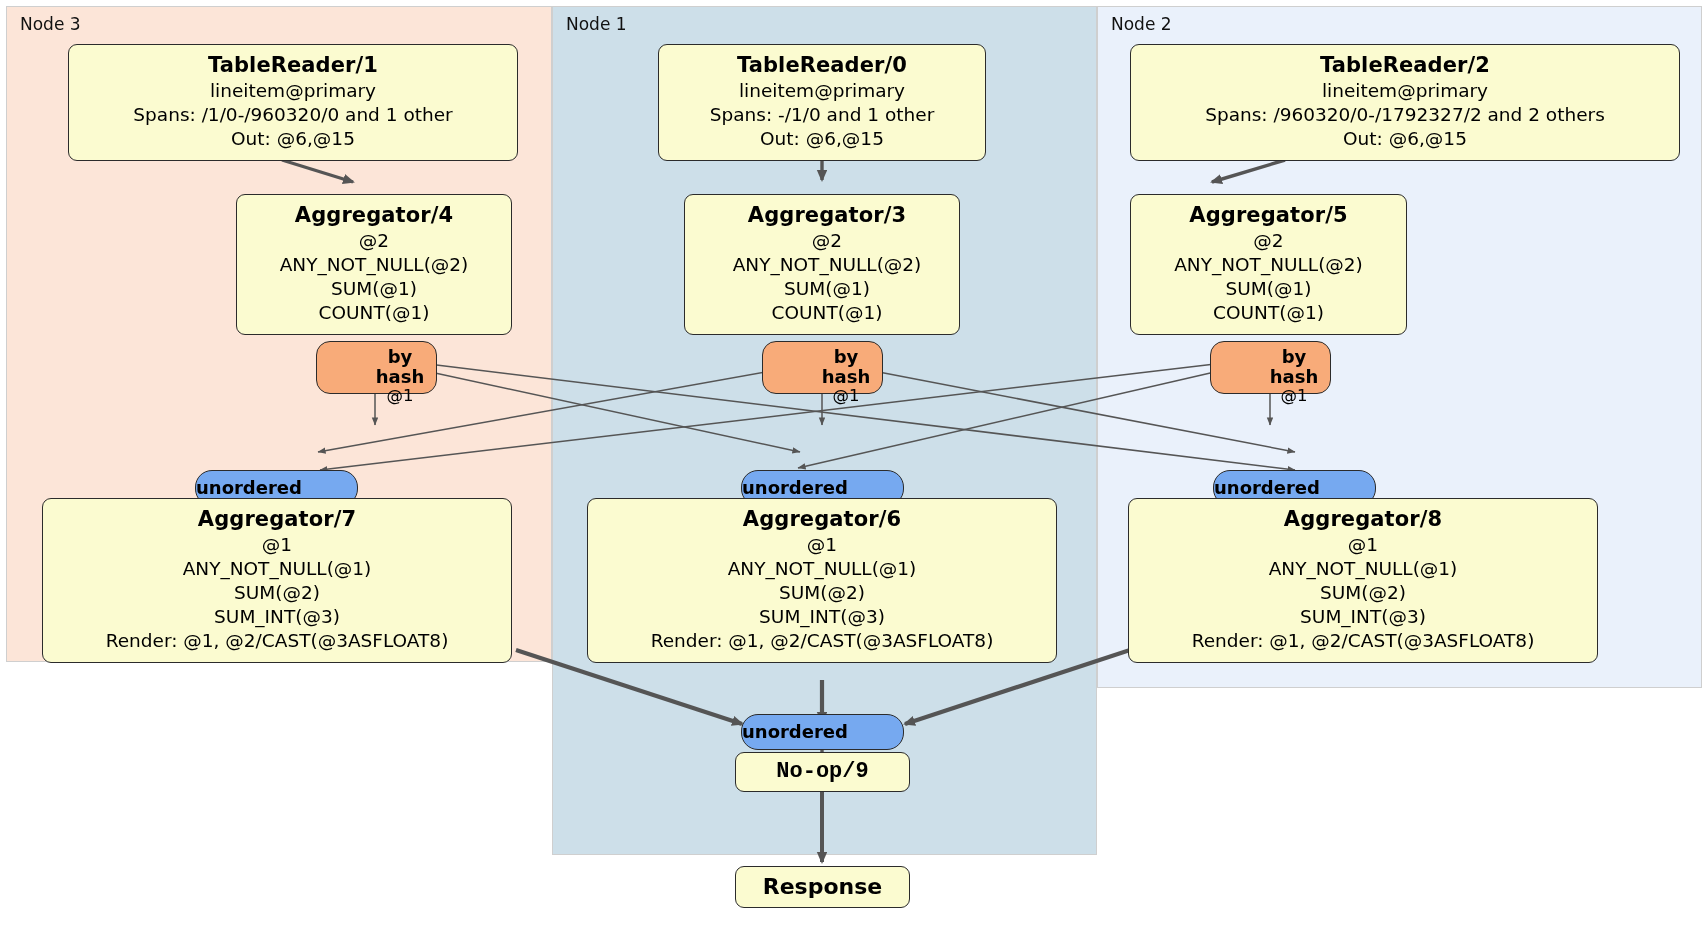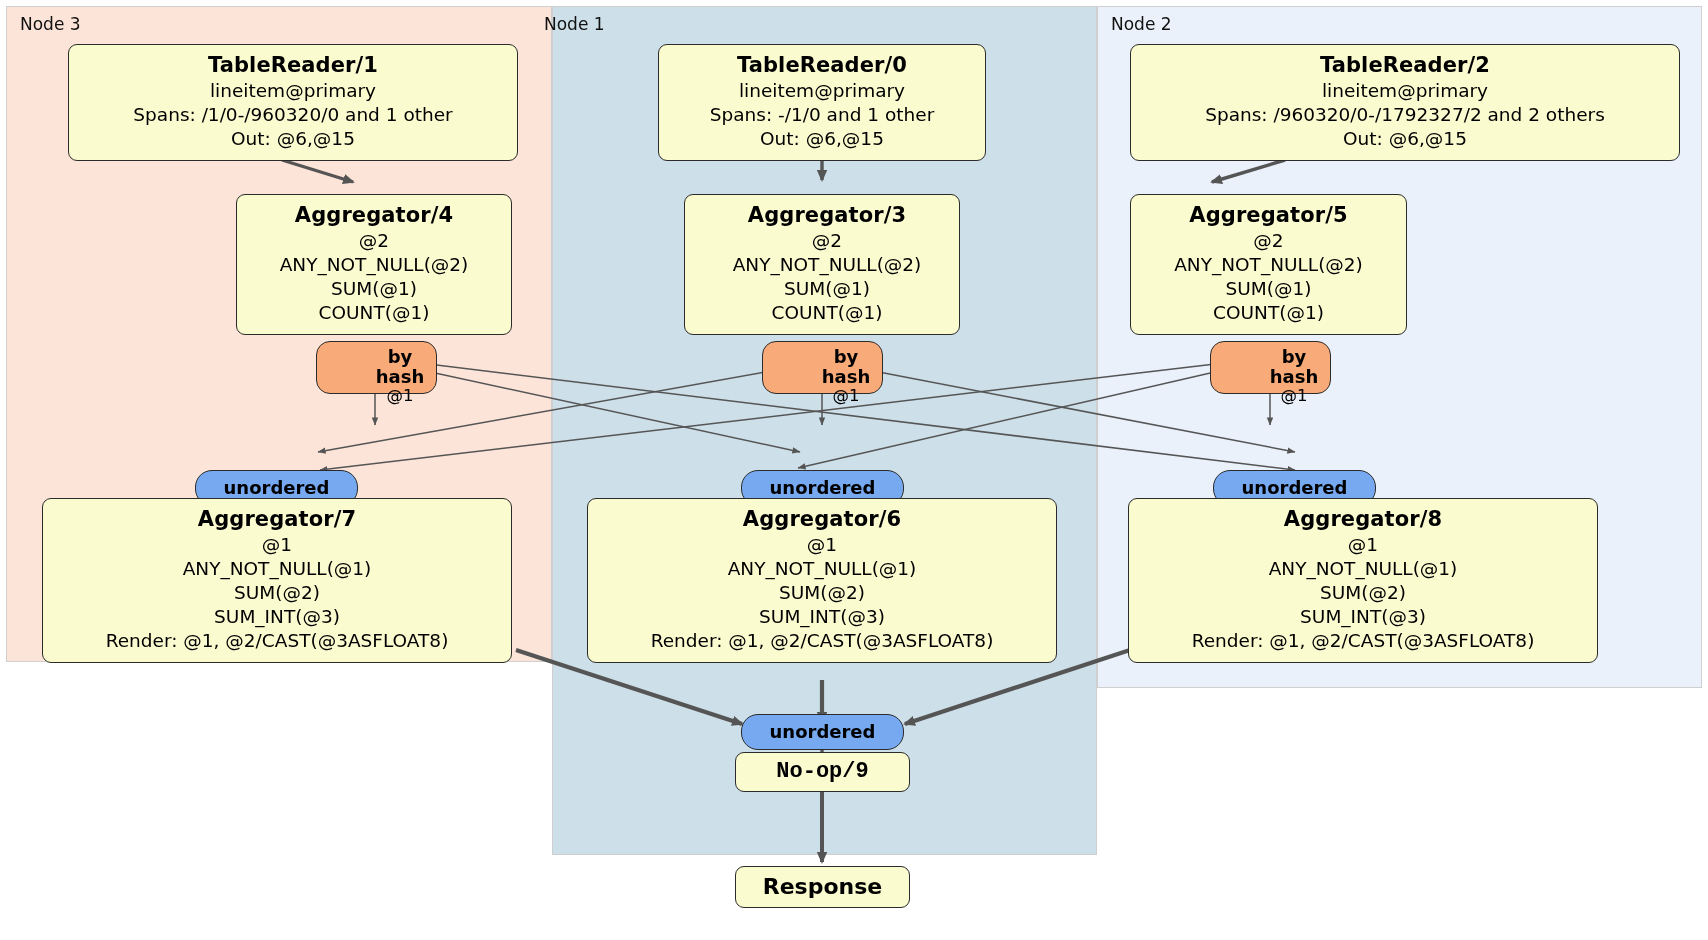--- a/index.html
+++ b/index.html
@@ -10,21 +10,21 @@
 
   
   .node-box{position:absolute;box-sizing:border-box;border:1px solid #cfcfcf;}
   .node-label{position:absolute;font-size:17px;color:#111;line-height:1;}
 
   #node3-box{left:6px;  top:6px;  width:546px; height:656px; background:#fce5d8;}
   #node1-box{left:552px;top:6px;  width:545px; height:849px; background:#cddfe9;}
   #node2-box{left:1097px;top:6px; width:605px; height:682px; background:#eaf1fb;}
 
   #node3-label{left:20px;  top:16px;}
-  #node1-label{left:544px; top:16px;text-align:center;}
+  #node1-label{left:566px; top:16px;text-align:center;}
   #node2-label{left:1111px;top:16px;}
 
   
   #edges{position:absolute;left:0;top:0;width:1708px;height:940px;pointer-events:none;}
 
   
   .proc{position:absolute;box-sizing:border-box;background:#fbfbd0;
         border:1.6px solid #2b2b2b;border-radius:9px;
         text-align:center;color:#000;padding:7px 10px 9px;}
   .proc .ttl{font-weight:bold;font-size:21px;line-height:1.28;letter-spacing:.1px;}
@@ -34,21 +34,21 @@
         border:1.6px solid #2b2b2b;border-radius:9px;
         text-align:center;display:flex;align-items:center;justify-content:center;}
   .small-proc .ttl{font-weight:bold;font-size:22px;line-height:1;}
 
   
   .badge{position:absolute;box-sizing:border-box;text-align:center;
          border:1.6px solid #2b2b2b;border-radius:16px;color:#000;}
   .badge .b1{font-weight:bold;font-size:18px;line-height:1.12;}
   .badge .b2{font-size:16.5px;line-height:1.12;}
   .hash{background:#f8ab79;border-radius:14px;padding-top:5px;padding-left:47px;}
-  .unord{background:#76a9f0;border-radius:17px;display:flex;align-items:center;justify-content:center;}
+  .unord{background:#76a9f0;border-radius:17px;display:flex;align-items:center;}
 </style>
 </head>
 <body>
 
 <div id="stage">
 
   <div class="node-box" id="node3-box"></div>
   <div class="node-box" id="node2-box"></div>
   <div class="node-box" id="node1-box"></div>
 

